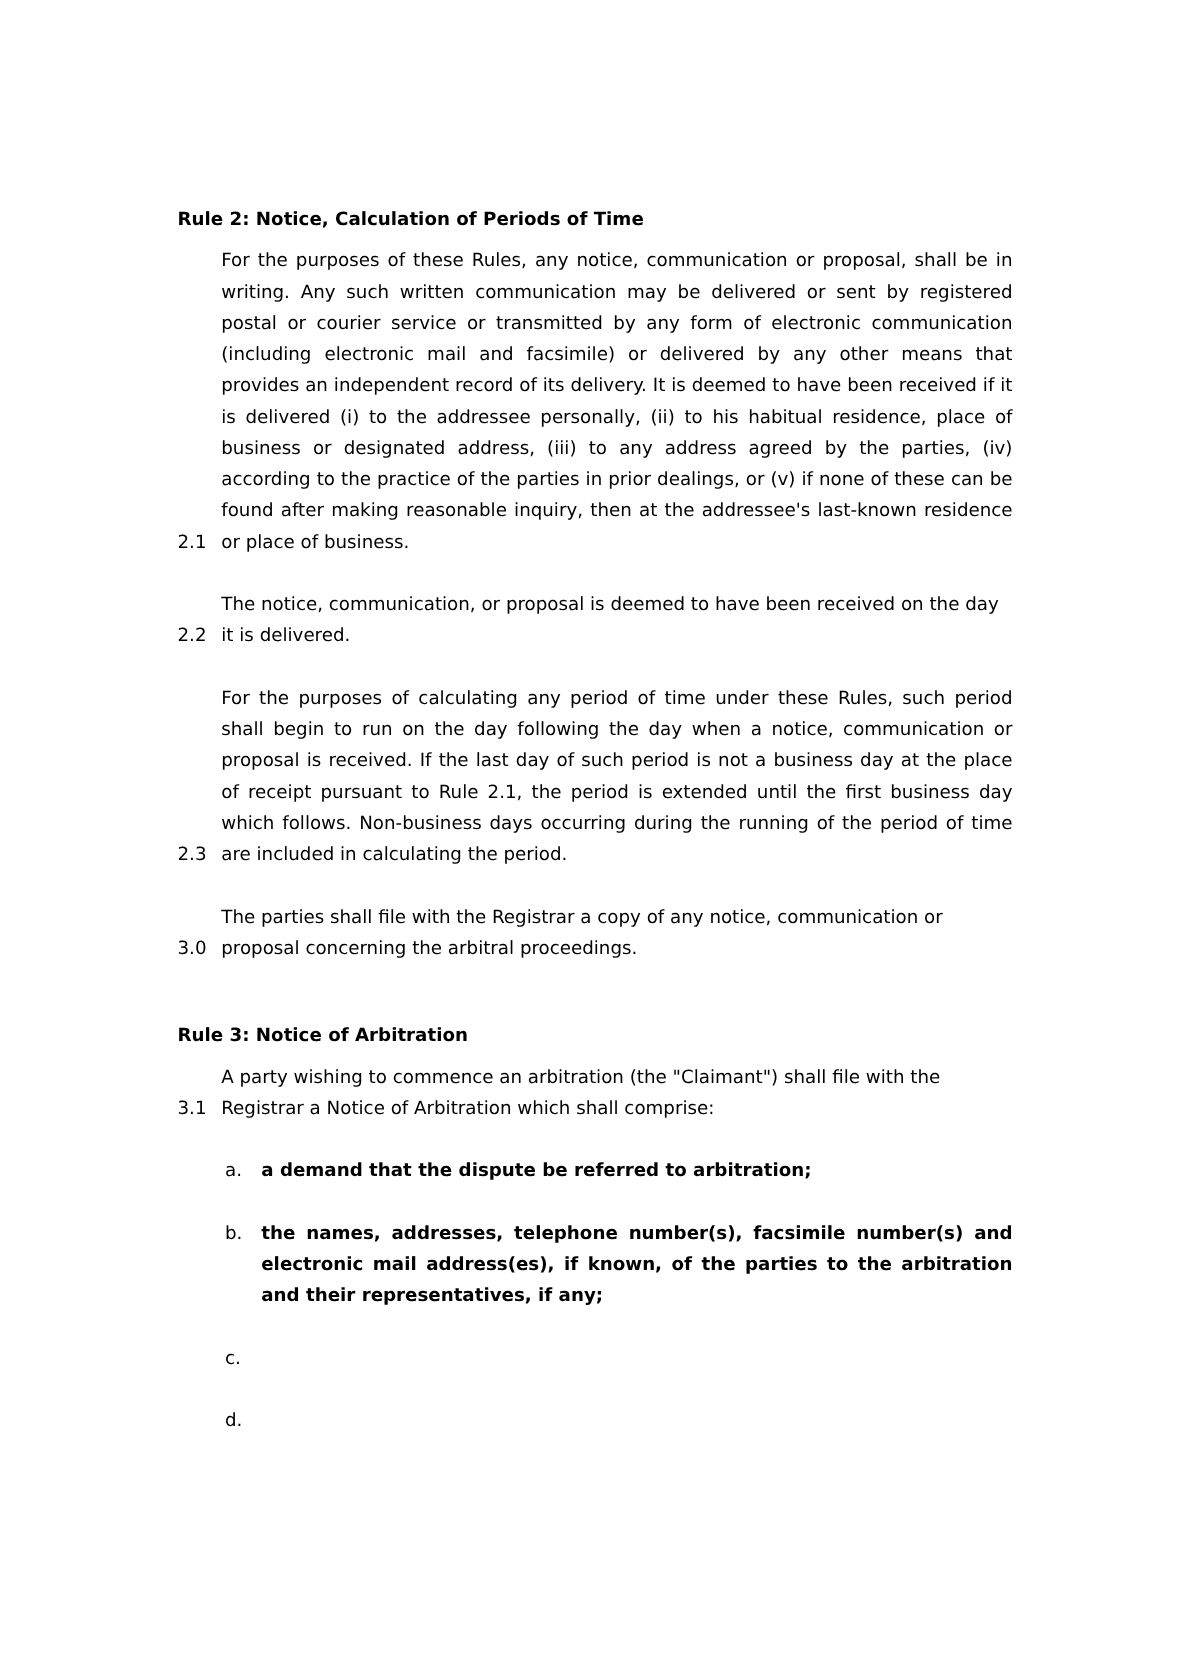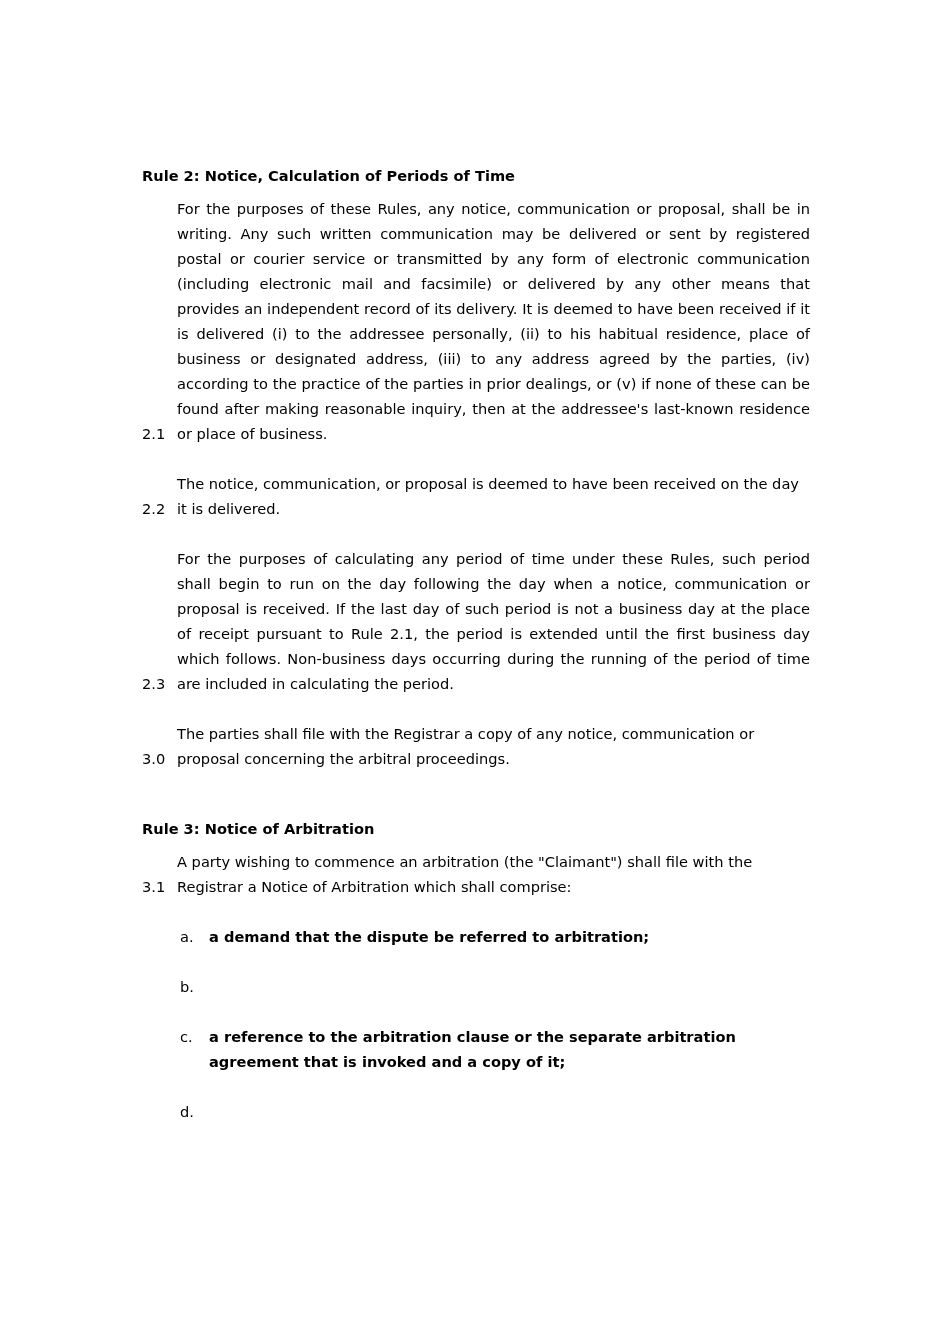--- a/index.html
+++ b/index.html
@@ -142,25 +142,25 @@
 
     <div class="sublist">
 
       <div class="subitem">
         <span class="subitem-marker">a.</span>
         <span class="subitem-body ragged">a demand that the dispute be referred to arbitration;</span>
       </div>
 
       <div class="subitem">
         <span class="subitem-marker">b.</span>
+        <span class="subitem-body">the names, addresses, telephone number(s), facsimile number(s) and electronic mail address(es), if known, of the parties to the arbitration and their representatives, if any;</span>
       </div>
 
       <div class="subitem">
         <span class="subitem-marker">c.</span>
-        <span class="subitem-body ragged">a reference to the arbitration clause or the separate arbitration agreement that is invoked and a copy of it;</span>
       </div>
 
       <div class="subitem">
         <span class="subitem-marker">d.</span>
       </div>
 
     </div>
 
   </div>
 </div>

